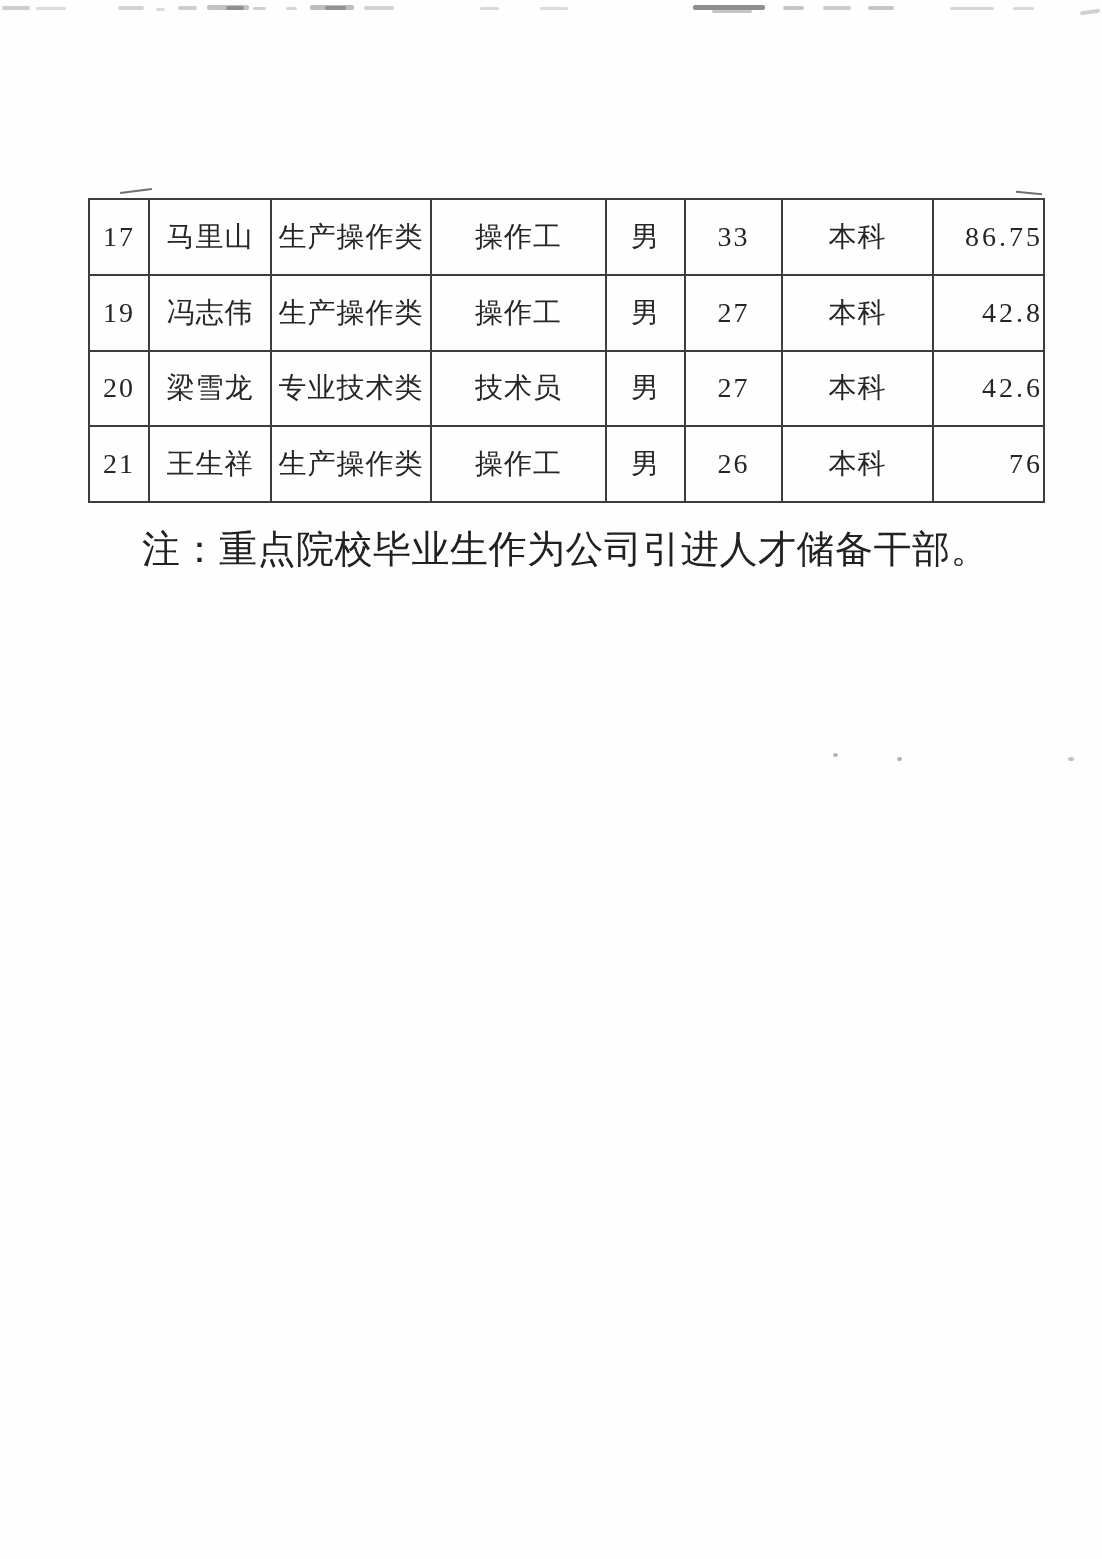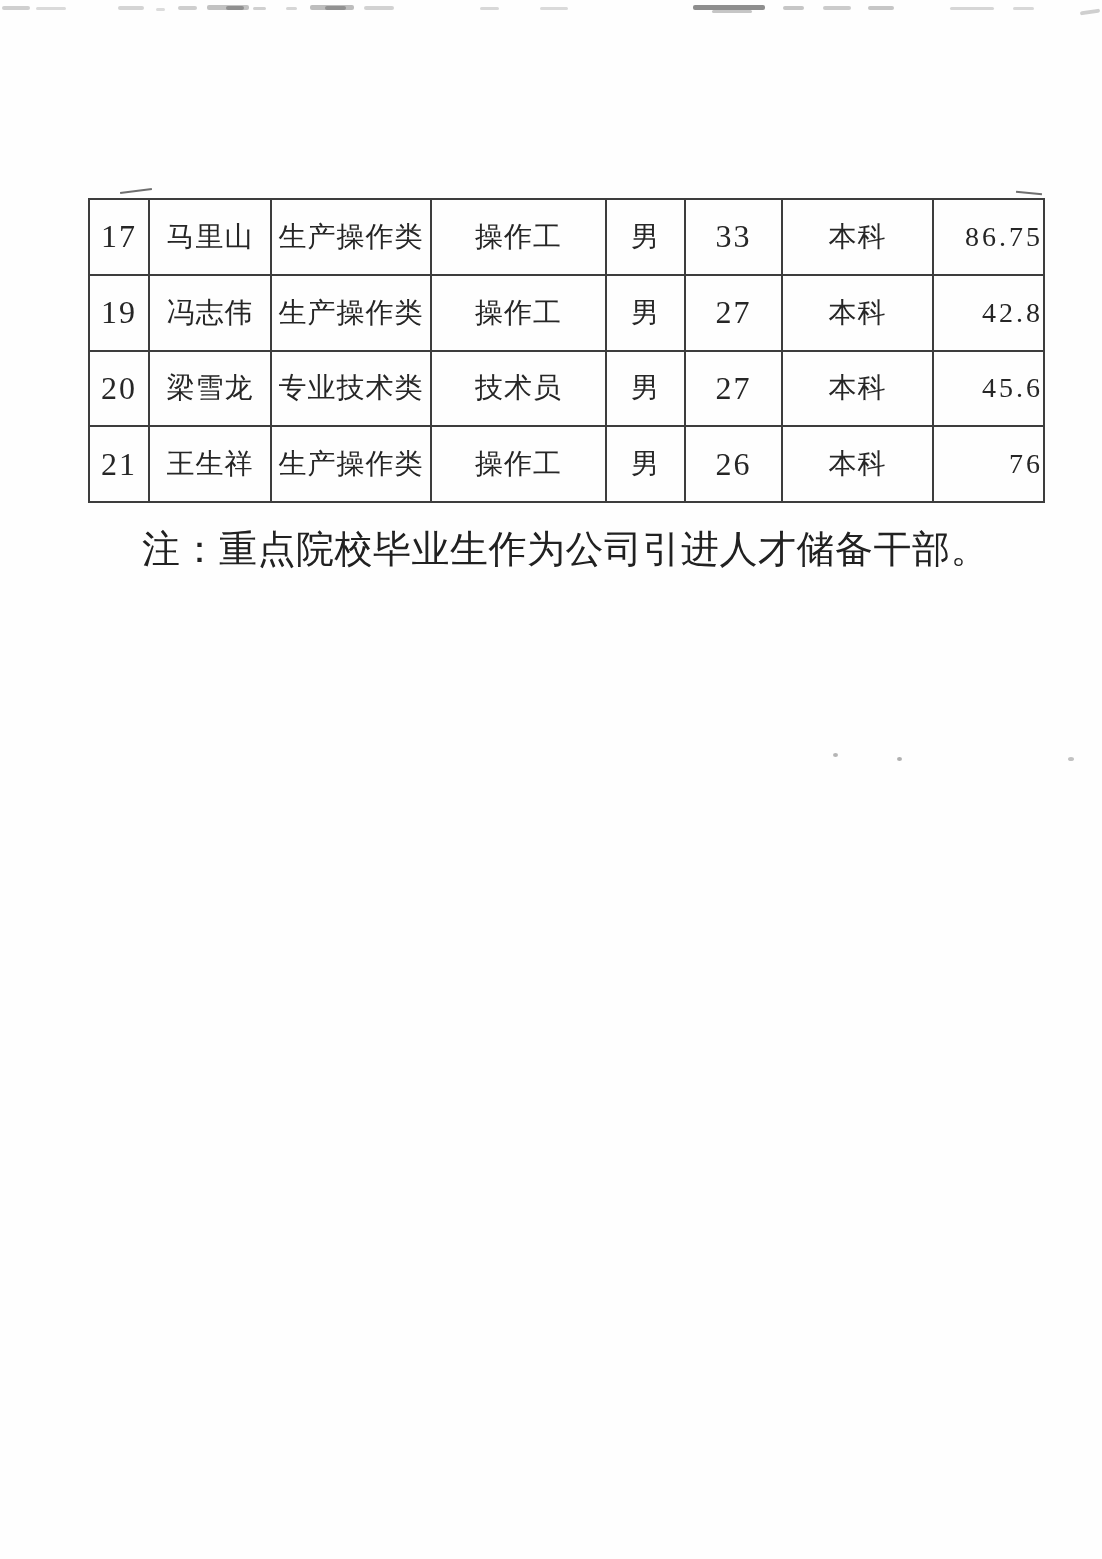--- a/index.html
+++ b/index.html
@@ -36,21 +36,21 @@
     vertical-align: middle;
     font-size: 28px;
     letter-spacing: 1px;
     color: #262626;
     padding: 0;
     height: 61px;
     white-space: nowrap;
     overflow: hidden;
   }
   
-  table.roster td.c0, table.roster td.c5 { font-size: 32px; letter-spacing: 2px; }
+  table.roster td.c0, table.roster td.c5 { font-size: 28px; letter-spacing: 2px; }
   table.roster td.c7 { font-size: 28px; letter-spacing: 3px; text-align: right; }
 
   .note {
     position: absolute;
     left: 142px;
     top: 524px;
     font-size: 38px;
     letter-spacing: 0.5px;
     color: #212121;
     white-space: nowrap;
@@ -132,21 +132,21 @@
           <td class="c7">42.8</td>
         </tr>
         <tr>
           <td class="c0">20</td>
           <td class="c1">梁雪龙</td>
           <td class="c2">专业技术类</td>
           <td class="c3">技术员</td>
           <td class="c4">男</td>
           <td class="c5">27</td>
           <td class="c6">本科</td>
-          <td class="c7">45.6</td>
+          <td class="c7">42.6</td>
         </tr>
         <tr>
           <td class="c0">21</td>
           <td class="c1">王生祥</td>
           <td class="c2">生产操作类</td>
           <td class="c3">操作工</td>
           <td class="c4">男</td>
           <td class="c5">26</td>
           <td class="c6">本科</td>
           <td class="c7">76</td>

